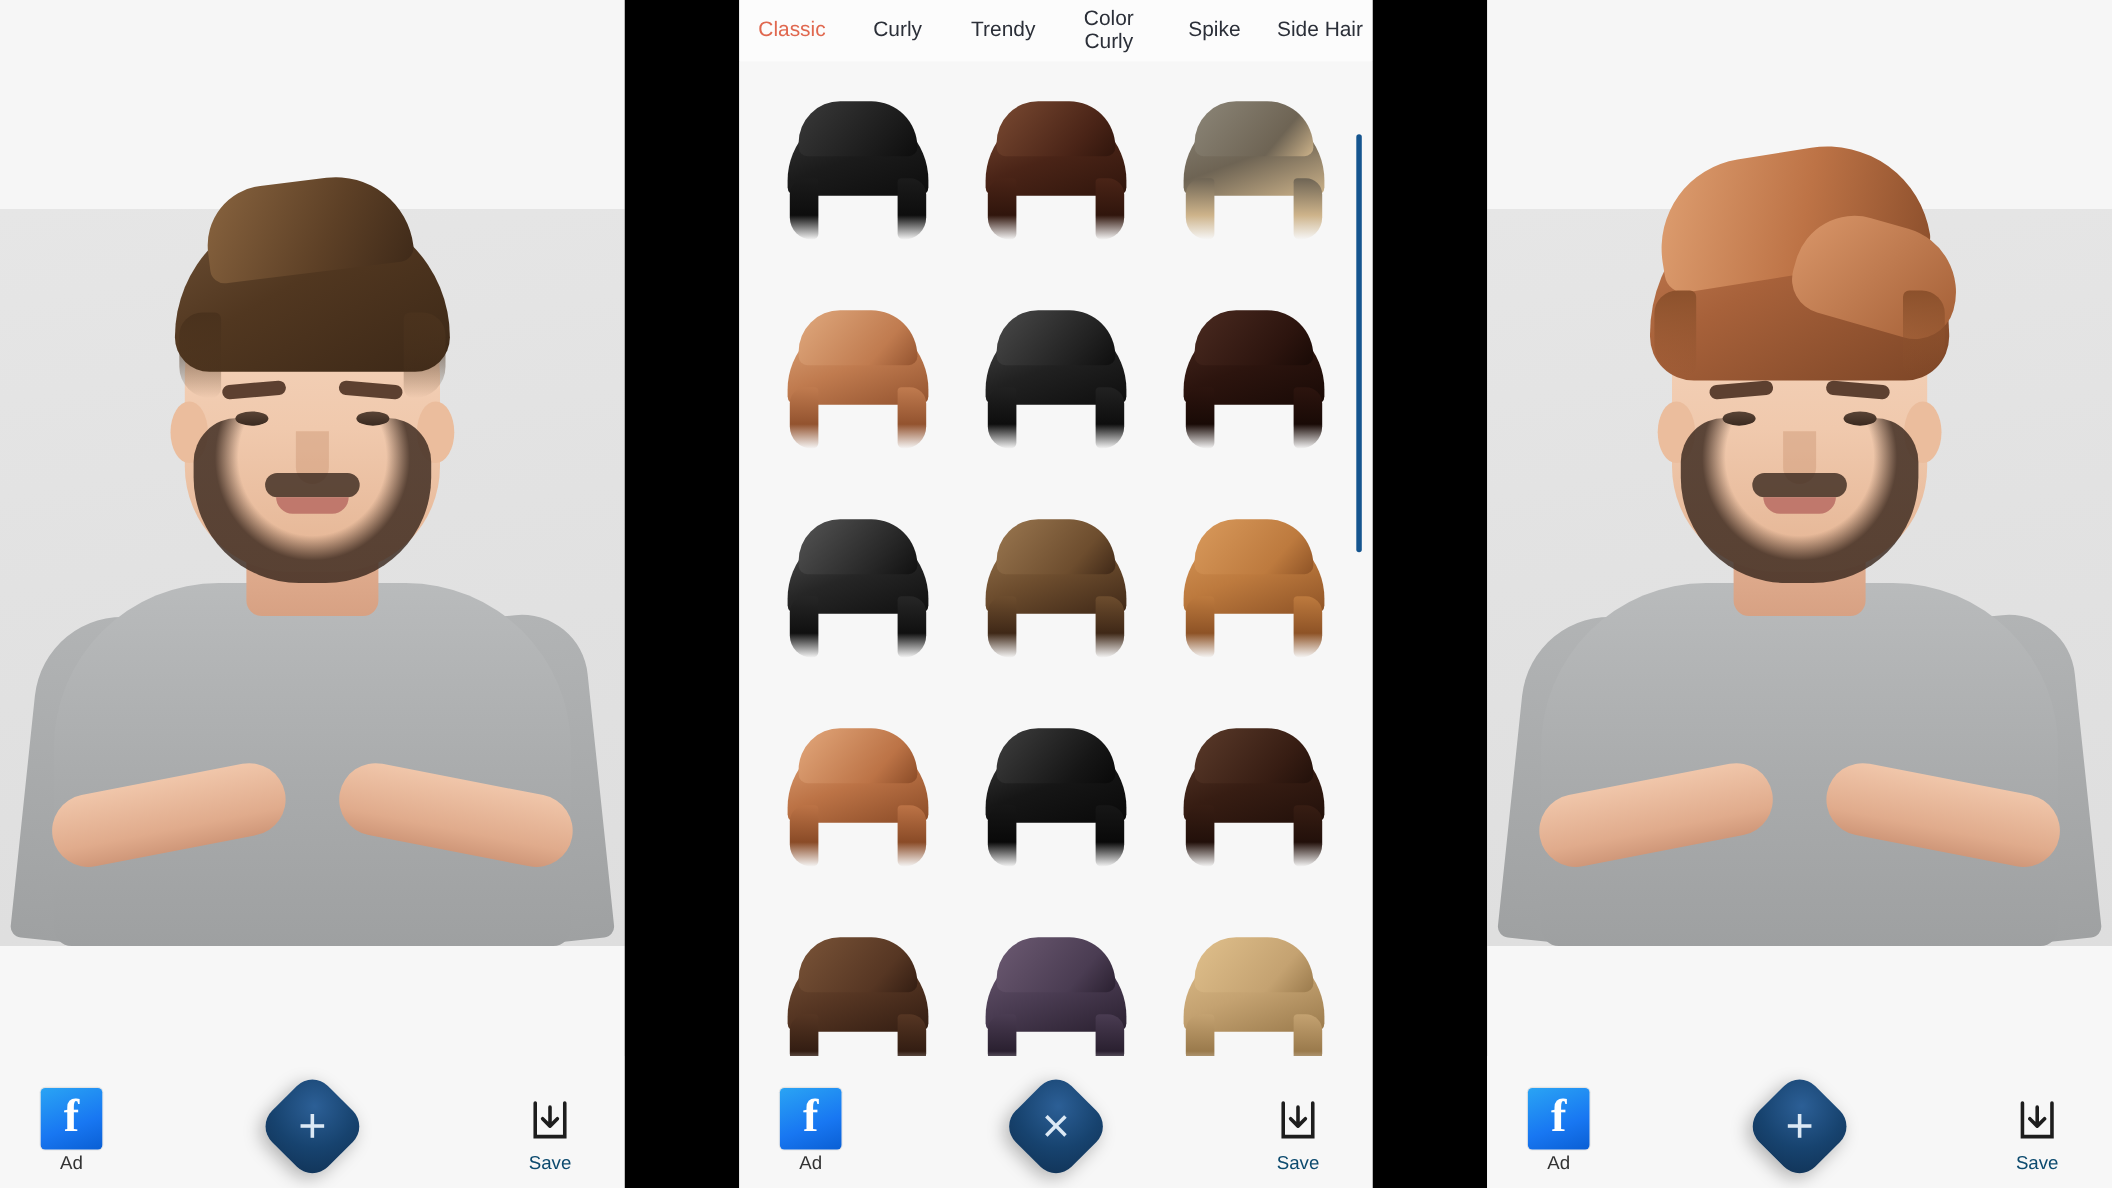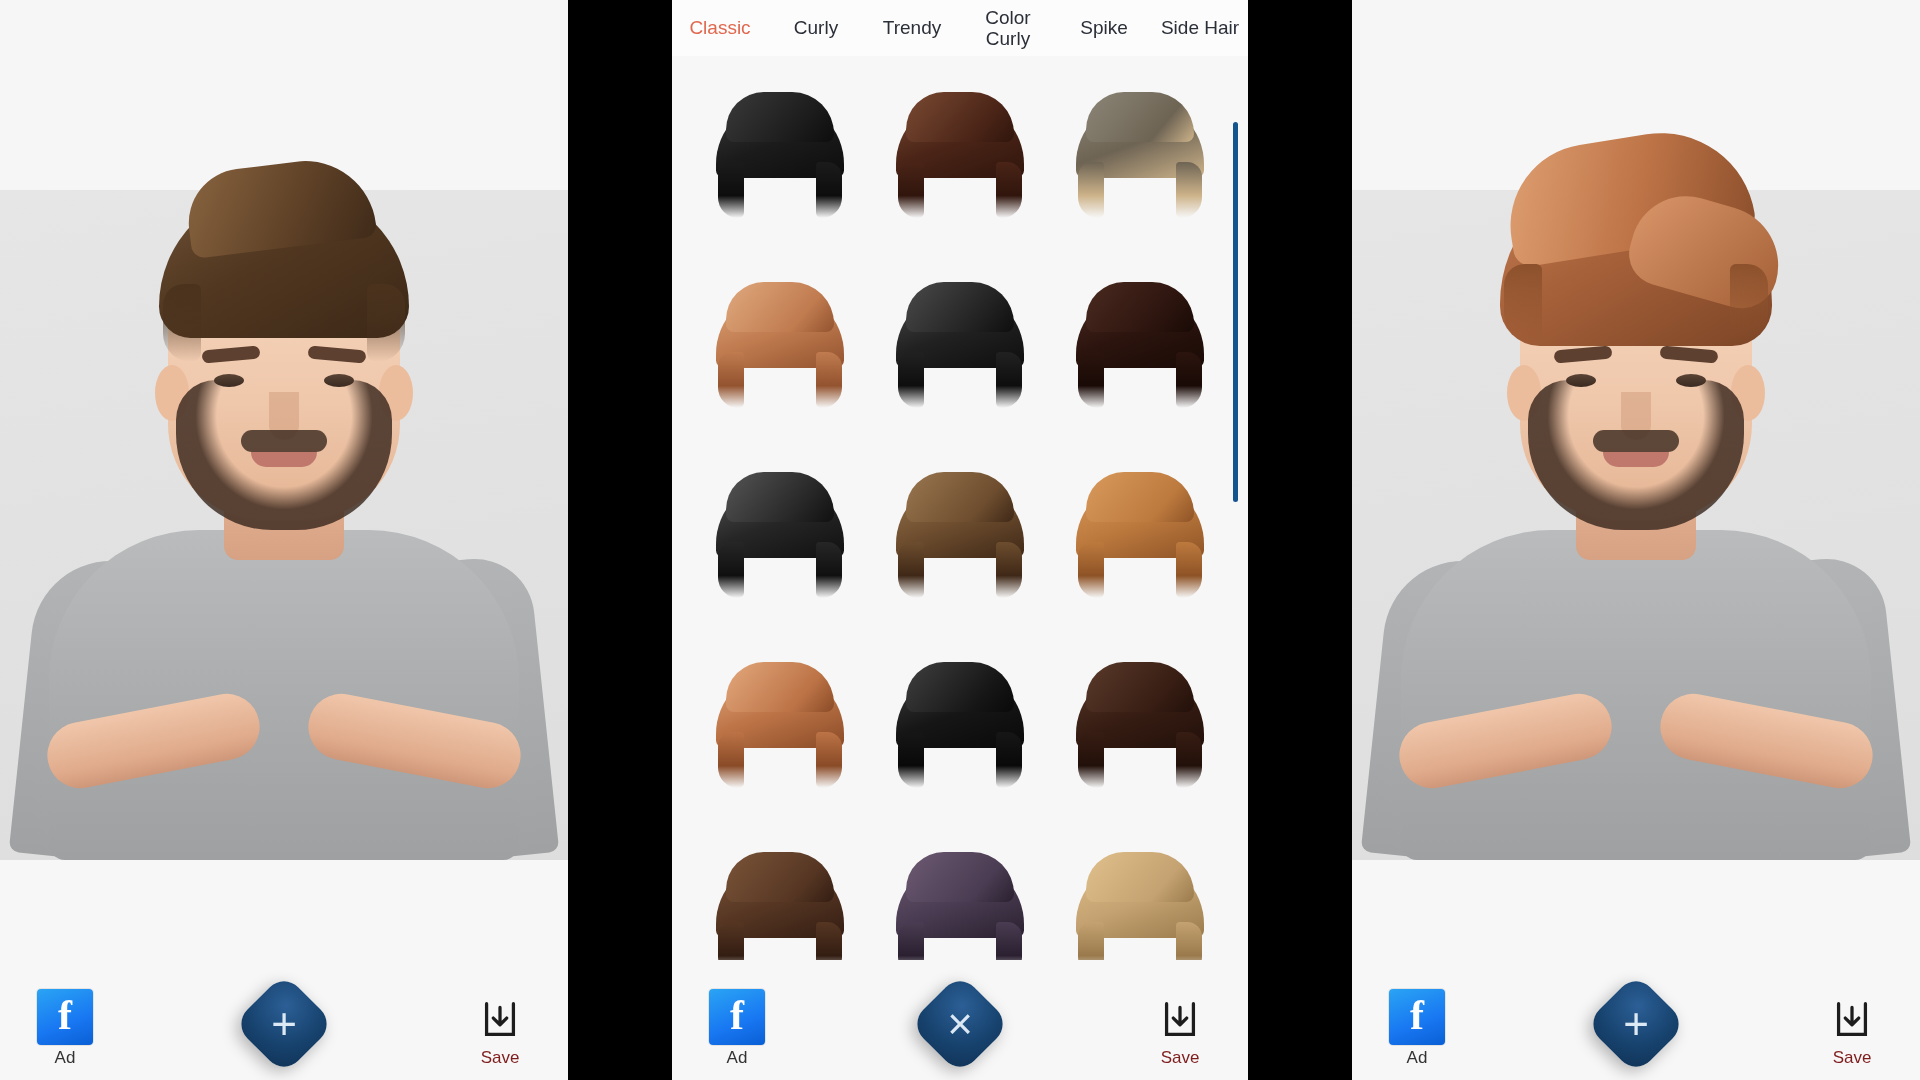--- a/index.html
+++ b/index.html
@@ -90,21 +90,21 @@
         font:700 42px "Liberation Serif",serif;text-align:center;}
   .ad-label{font-size:17px;color:#333;margin-top:3px;}
   .fab{position:absolute;left:50%;bottom:20px;transform:translateX(-50%) rotate(45deg);
         width:72px;height:72px;border-radius:20px;
         background:radial-gradient(circle at 34% 30%,#2c5f96 0%,#17436f 55%,#103154 100%);
         box-shadow:0 6px 16px rgba(0,0,0,.28);}
   .fab .glyph{position:absolute;inset:0;transform:rotate(-45deg);color:#dce9f5;
         font:200 44px/72px "Liberation Sans",sans-serif;text-align:center;}
   .save-wrap{position:absolute;right:22px;bottom:12px;width:92px;text-align:center;}
   .save-icon{width:46px;height:46px;margin:0 auto;}
-  .save-label{font-size:17px;color:#7f1d1d;margin-top:2px;}
+  .save-label{font-size:17px;color:#0c4a6e;margin-top:2px;}
 
   
   .tabbar{position:absolute;left:0;right:0;top:0;height:56px;background:#fcfcfc;
         display:flex;align-items:center;}
   .tab{flex:1;text-align:center;font-size:19px;color:#2b2f38;line-height:1.12;
         padding:0 2px;white-space:pre-line;cursor:pointer;}
   .tab.active{color:#e0684f;}
   .grid-wrap{position:absolute;left:0;right:0;top:56px;bottom:120px;background:#f7f7f7;}
   .grid{position:absolute;inset:0;padding:8px 18px 0 18px;
         display:grid;grid-template-columns:repeat(3,1fr);grid-auto-rows:190px;gap:0;}

